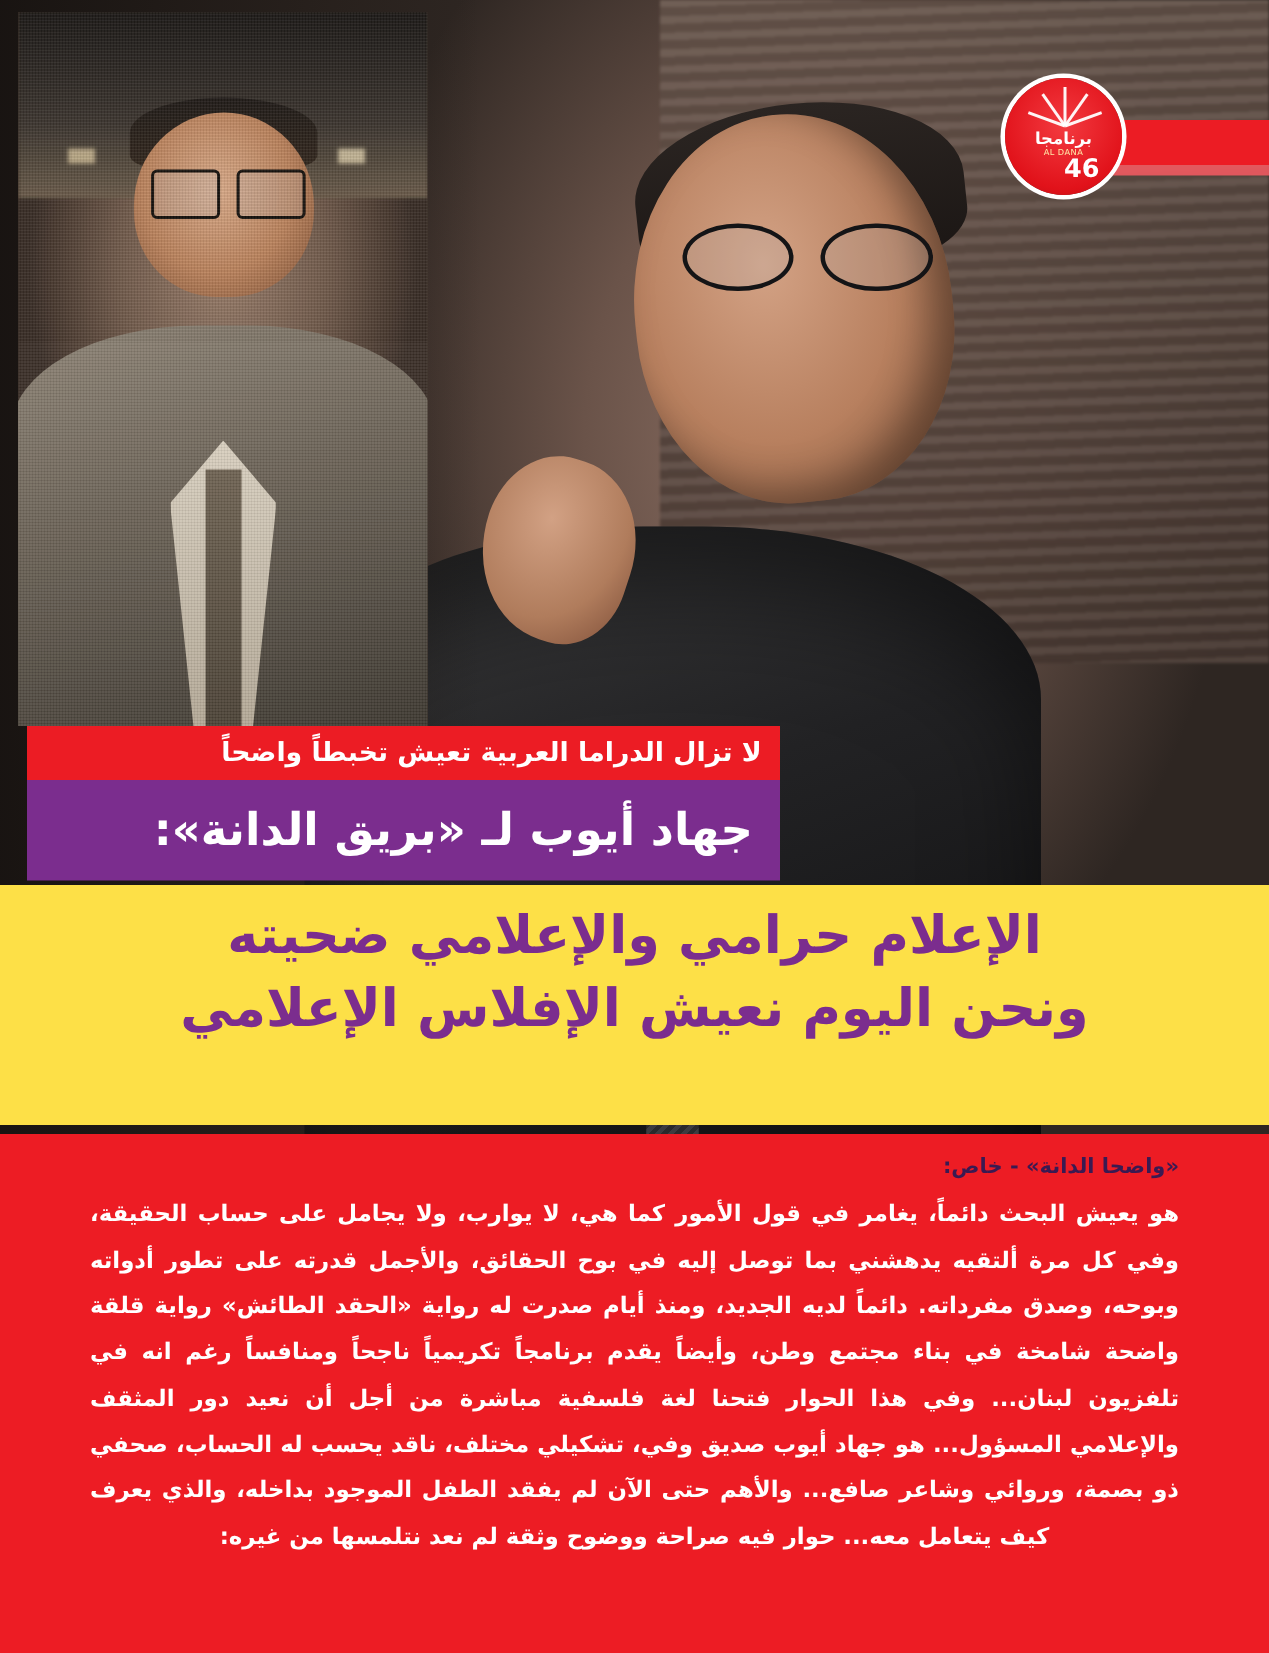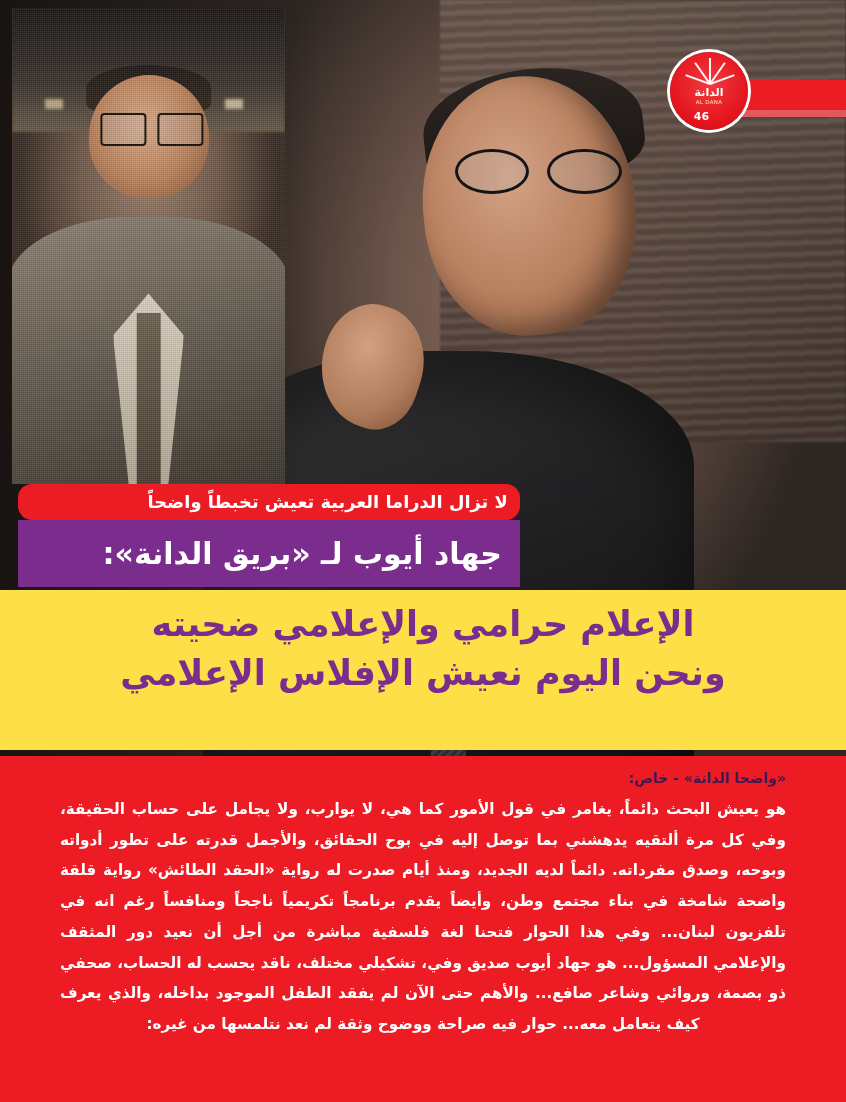--- a/index.html
+++ b/index.html
@@ -232,23 +232,23 @@
   }
   .badge-logo-en {
     position: absolute; left: 0; right: 0; top: 47px;
     text-align: center;
     color: #ffe9a8;
     font-size: 5.5px;
     letter-spacing: .3px;
   }
   .badge-num {
     position: absolute; left: 0; right: 15px; bottom: 7px;
-    text-align: center;
-    color: #ffffff;
-    font-size: 11px;
+    text-align: right;
+    color: #ffffff;
+    font-size: 17px;
     font-weight: bold;
   }
   .badge-tag {
     position: absolute;
     right: 112px; top: 30px;
     color: #ffffff;
     font-size: 6px;
     line-height: 1.25;
     text-align: center;
     width: 44px;
@@ -257,21 +257,20 @@
   
   .kicker {
     position: absolute;
     left: 18px; top: 484px;
     width: 502px; height: 36px;
     background: #ec1c24;
     display: flex;
     align-items: center;
     justify-content: flex-start;
     padding: 0 16px;
-    border-radius: 14px;
   }
   .kicker span {
     color: #ffffff;
     font-size: 17.5px;
     font-weight: bold;
     letter-spacing: -0.2px;
     white-space: nowrap;
     transform: scaleX(1.02);
   }
 
@@ -387,21 +386,21 @@
       <div class="badge-tag">
         <div>بريق الدانة</div>
         <div>Star Interview</div>
       </div>
       <div class="badge-circle">
         <div class="ray" style="transform: rotate(0deg)"></div>
         <div class="ray" style="transform: rotate(35deg)"></div>
         <div class="ray" style="transform: rotate(-35deg)"></div>
         <div class="ray" style="transform: rotate(70deg)"></div>
         <div class="ray" style="transform: rotate(-70deg)"></div>
-        <div class="badge-logo-ar">الدانة</div>
+        <div class="badge-logo-ar">برنامجا</div>
         <div class="badge-logo-en">AL DANA</div>
         <div class="badge-num">46</div>
       </div>
     </div>
 
     <div class="kicker">
       <span>لا تزال الدراما العربية تعيش تخبطاً واضحاً</span>
     </div>
 
     <div class="namebar">

